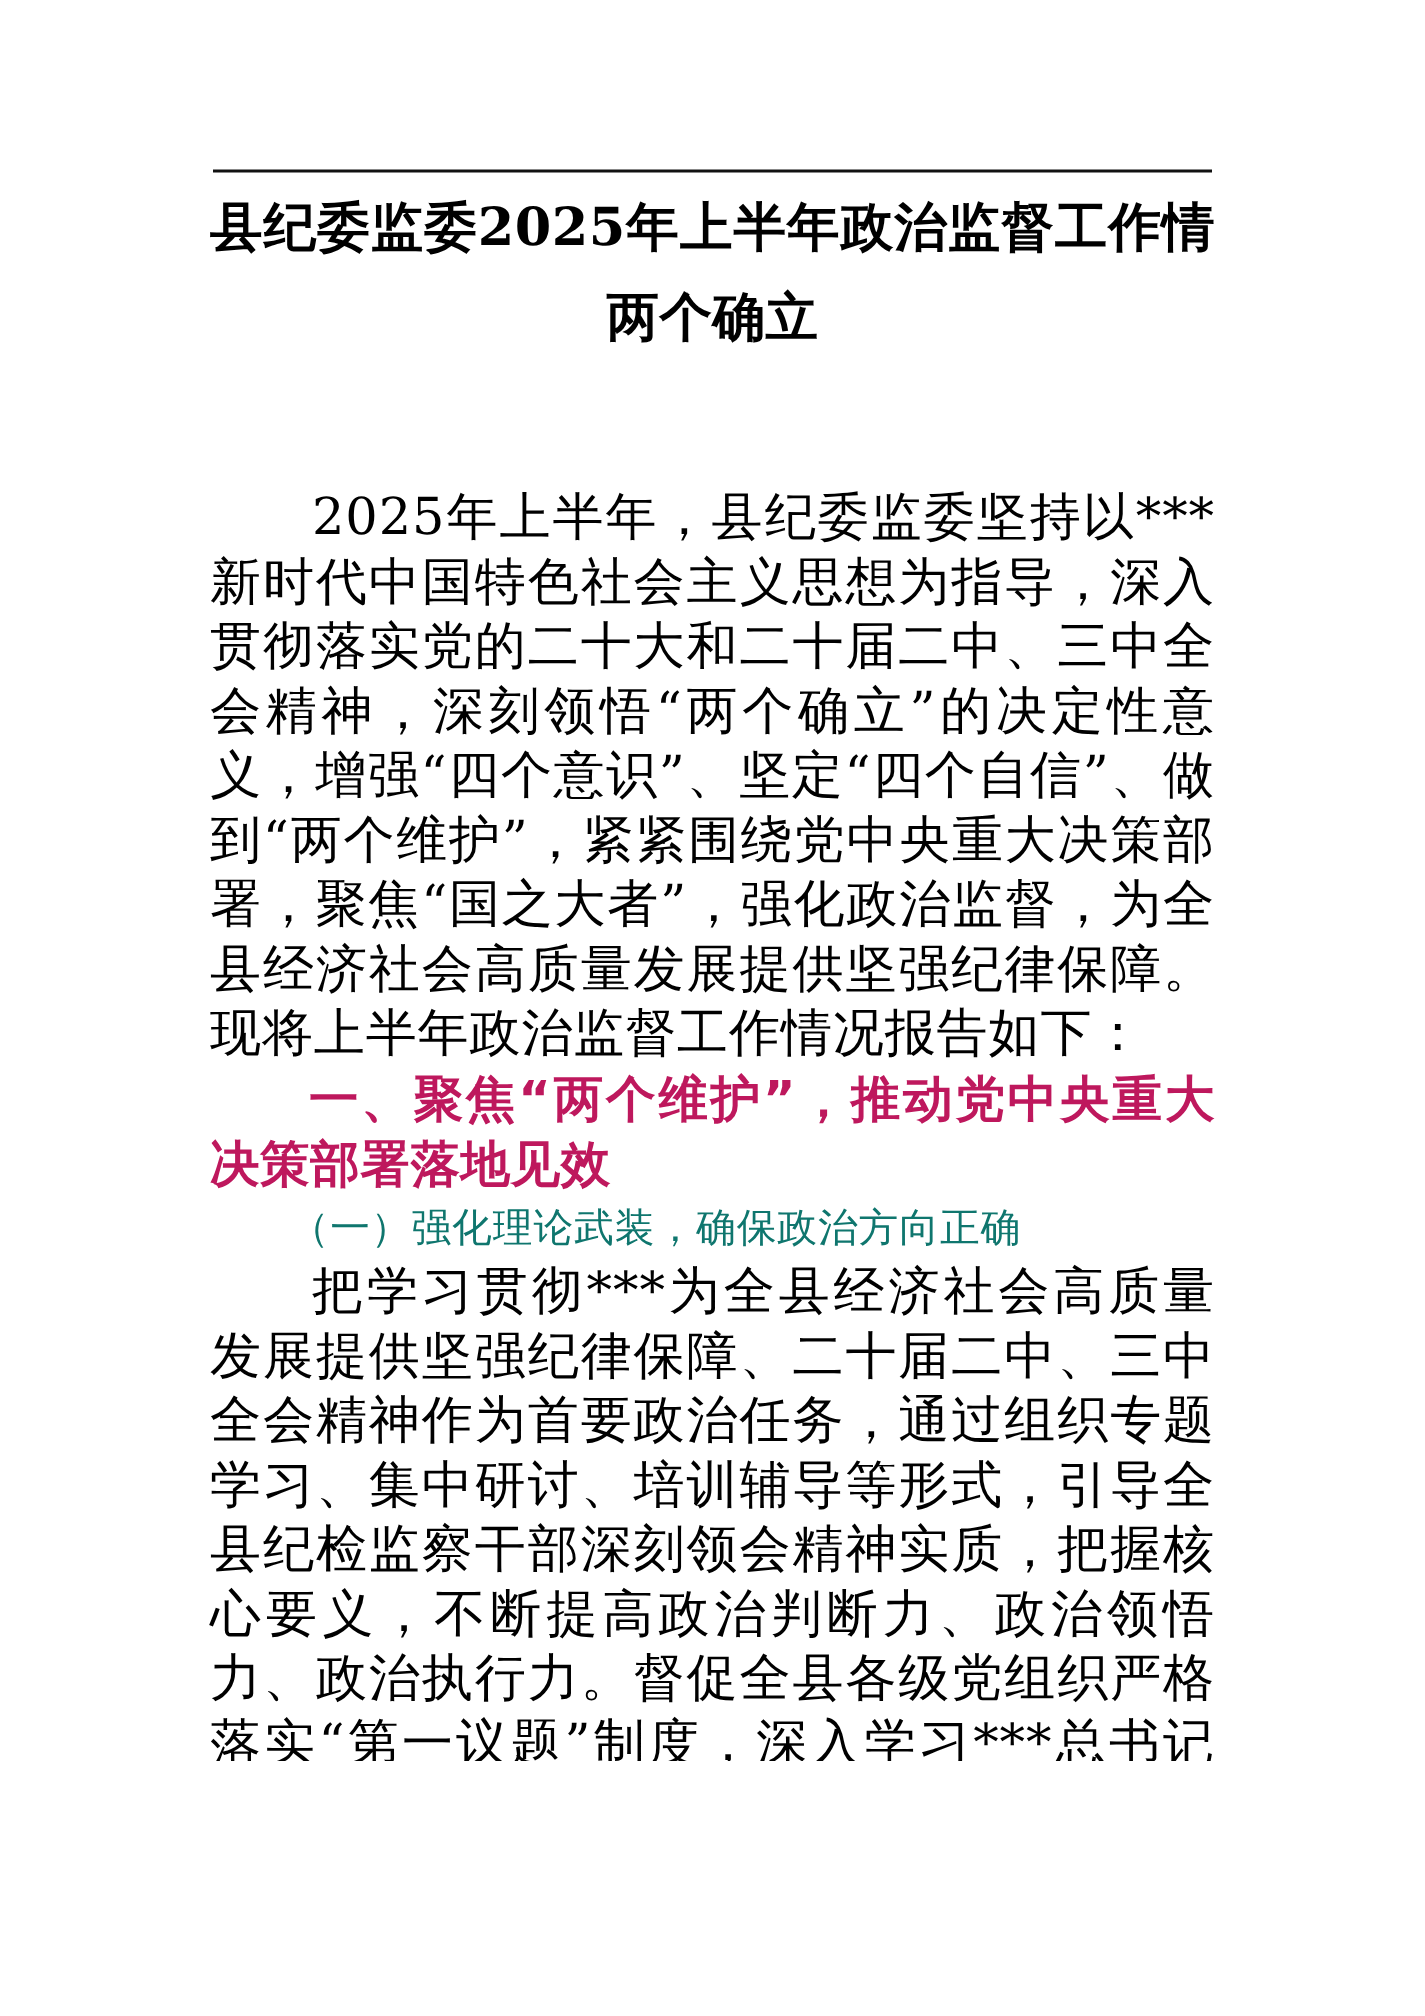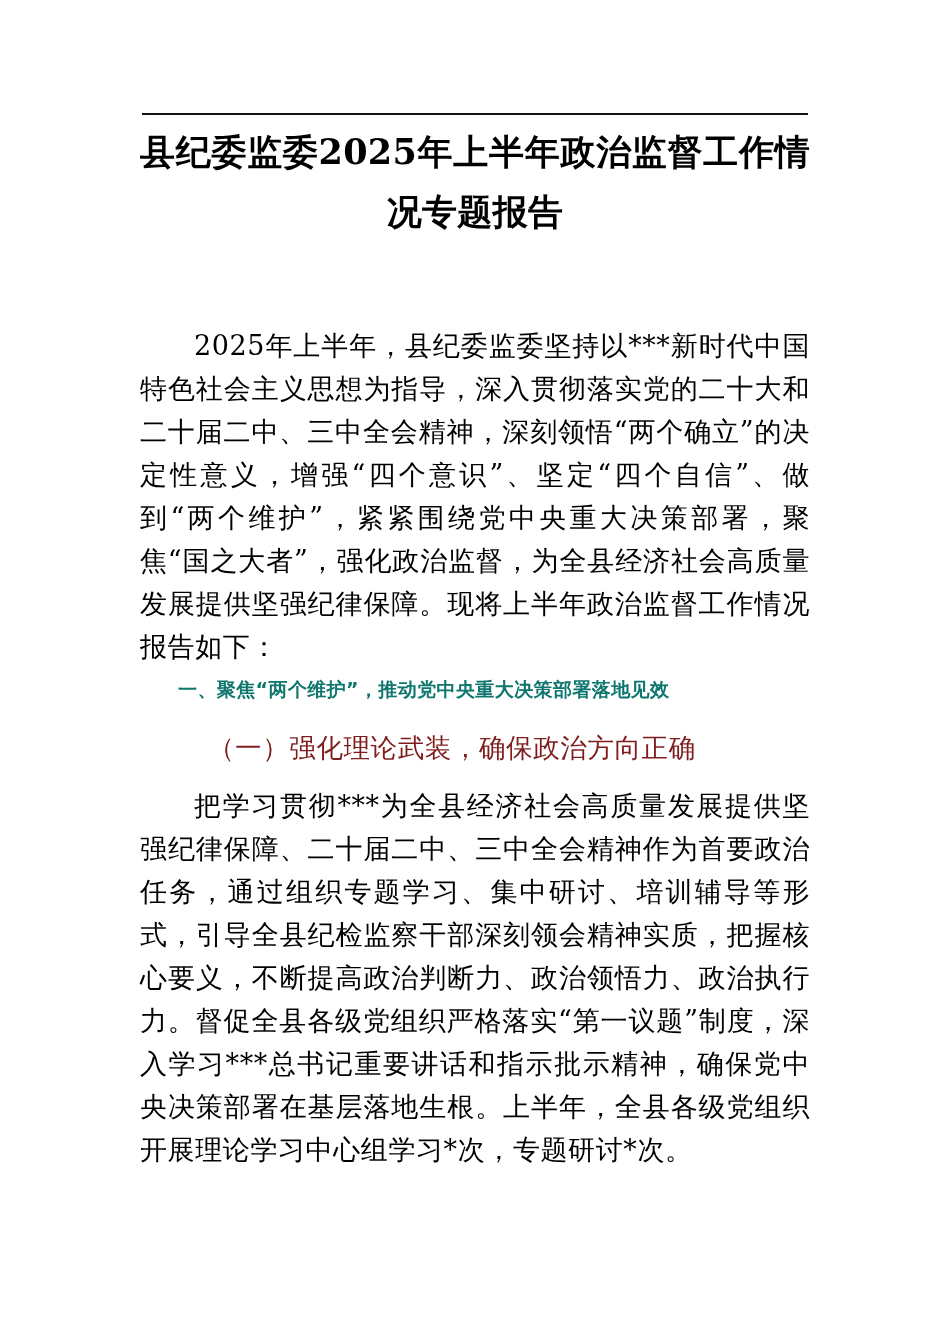--- a/index.html
+++ b/index.html
@@ -58,70 +58,70 @@
   }
 
   
   .title-gap {
     height: 82px;
   }
 
   
   .para {
     font-family: "DejaVu Serif", "Liberation Serif", serif;
-    font-size: 27px;
+    font-size: 34px;
     line-height: 43px;
     text-align: justify;
     text-align-last: left;
     text-indent: 2em;
     margin: 0;
     letter-spacing: 0.6px;
     color: #000000;
   }
 
   
   .heading-1 {
     font-family: "DejaVu Sans", "Liberation Sans", sans-serif;
     font-weight: 700;
-    font-size: 19px;
+    font-size: 33px;
     line-height: 43px;
     text-align: justify;
     text-align-last: left;
     text-indent: 2em;
     margin: 0;
     letter-spacing: 0.4px;
-    color: #0f766e;
+    color: #be185d;
   }
 
   
   .heading-2 {
     font-family: "DejaVu Serif", "Liberation Serif", serif;
     font-weight: 400;
     font-size: 26.5px;
     line-height: 43px;
     text-indent: 2em;
-    margin: 15px;
+    margin: 0;
     letter-spacing: 0.6px;
-    color: #7f1d1d;
+    color: #0f766e;
   }
 
   .spacer-sm { height: 10px; }
 </style>
 </head>
 <body>
 
 <div class="page">
 
   <div class="top-rule"></div>
 
   <div class="content">
 
     <h1 class="doc-title">
       <span class="tline justify">县纪委监委2025年上半年政治监督工作情</span>
-      <span class="tline">况专题报告</span>
+      <span class="tline">两个确立</span>
     </h1>
 
     <div class="title-gap"></div>
 
     <p class="para">2025年上半年，县纪委监委坚持以***新时代中国特色社会主义思想为指导，深入贯彻落实党的二十大和二十届二中、三中全会精神，深刻领悟“两个确立”的决定性意义，增强“四个意识”、坚定“四个自信”、做到“两个维护”，紧紧围绕党中央重大决策部署，聚焦“国之大者”，强化政治监督，为全县经济社会高质量发展提供坚强纪律保障。现将上半年政治监督工作情况报告如下：</p>
 
     <p class="heading-1">一、聚焦“两个维护”，推动党中央重大决策部署落地见效</p>
 
     <p class="heading-2">（一）强化理论武装，确保政治方向正确</p>
 

